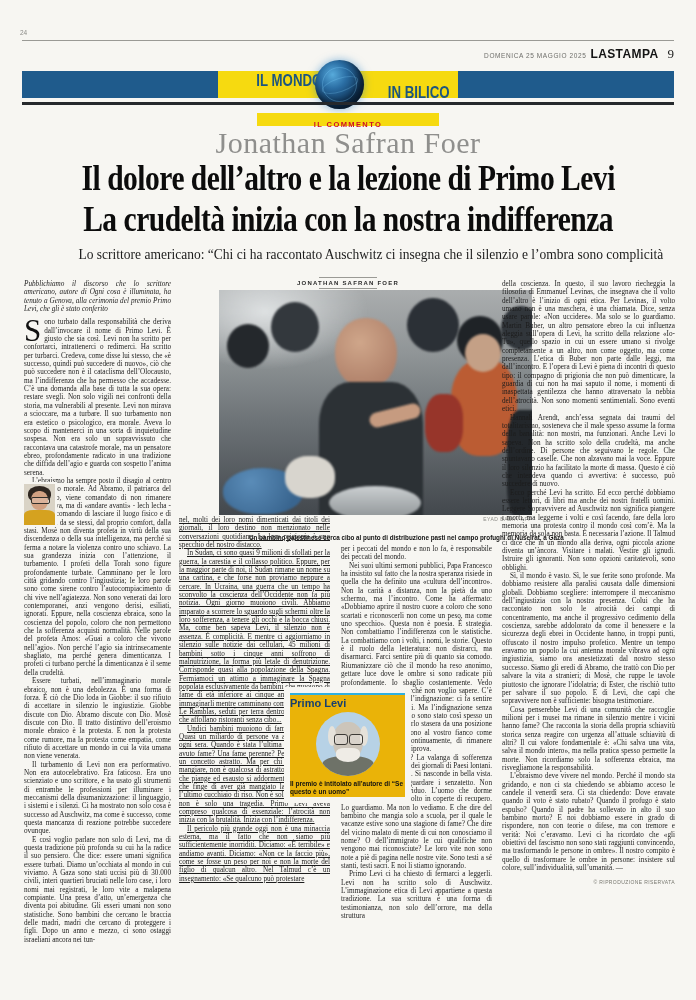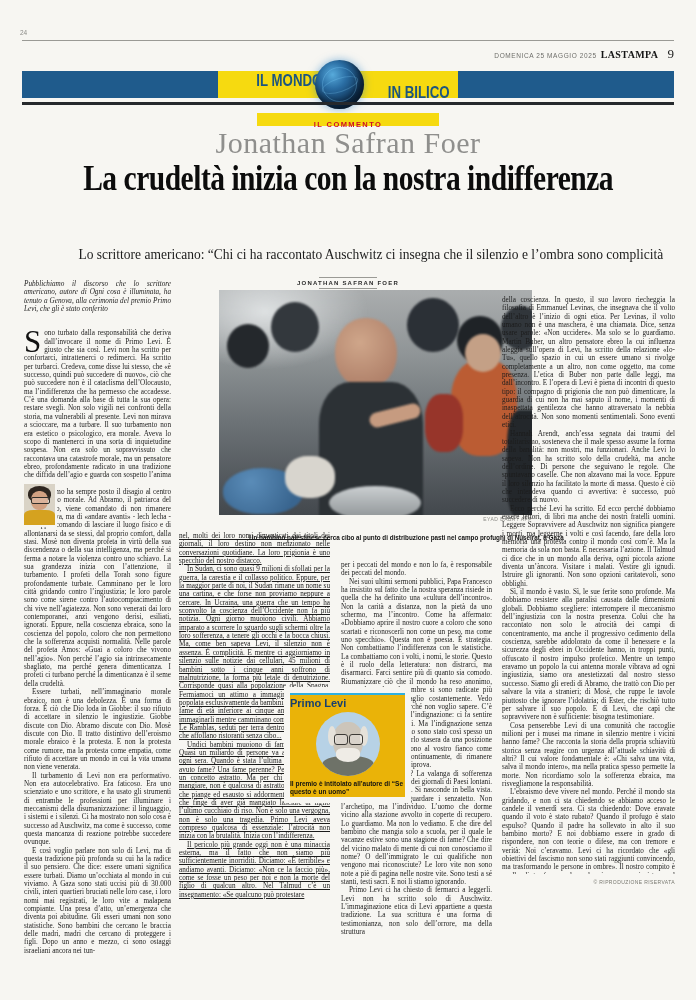--- a/index.html
+++ b/index.html
@@ -5,21 +5,21 @@
   html,body{margin:0;padding:0;background:#e8e7e3;}
   .page{position:relative;width:696px;height:1000px;background:#f7f6f2;margin:0 auto;overflow:hidden;
         font-family:"Liberation Serif",serif;color:#1a1a1a;}
   .abs{position:absolute;}
 
   
   .folio-left{left:20px;top:29px;font:6.5px "Liberation Sans",sans-serif;color:#8b8b87;}
   .top-rule{left:22px;top:40px;width:652px;height:1px;background:#9a9a95;}
   .dateline{left:22px;top:44px;width:652px;text-align:right;white-space:nowrap;}
   .dateline .date{font:6.5px "Liberation Sans",sans-serif;color:#6e6e6a;letter-spacing:.6px;}
-  .dateline .masthead{font-family:Liberation Serif, serif;font-weight:700;font-size:10px;color:#141414;letter-spacing:.4px;}
+  .dateline .masthead{font-family:Liberation Sans, sans-serif;font-weight:700;font-size:12px;color:#141414;letter-spacing:.4px;}
   .dateline .pnum{font-family:"Liberation Serif",serif;font-size:13px;color:#222;margin-left:5px;}
 
   
   .banner{left:22px;top:71px;width:652px;height:27px;background:#1f5b8c;}
   .banner-yellow{position:absolute;left:196px;top:0;width:240px;height:27px;background:#f6da10;}
   .banner-label{position:absolute;top:0;height:27px;line-height:27px;font:700 17px "Liberation Sans",sans-serif;
                 color:#1c557f;text-align:right;}
   .banner-label span{display:inline-block;transform:scaleX(.78);transform-origin:center;white-space:nowrap;}
   .bl-left{left:2px;width:112px;}
   .bl-right{right:0px;width:106px;margin-top:12px;}
@@ -42,21 +42,21 @@
   .deck div{font-size:15px;line-height:16.5px;text-align:right;}
   .deck div span{display:inline-block;transform:scaleX(.9);transform-origin:center;white-space:nowrap;}
 
   .byline-block{left:283px;top:277px;width:130px;text-align:center;}
   .byline-rule{height:1px;background:#9a9a95;width:58px;margin:0 auto;}
   .byline-name{font:700 6px "Liberation Sans",sans-serif;color:#2b2b2b;letter-spacing:1.2px;margin:2px 0;}
 
   
   .body-col{font-size:7.2px;line-height:8.35px;text-align:justify;overflow:hidden;color:#1c1c1c;}
   .body-col p{margin:0;text-indent:8px;}
-  .body-col p:first-child{text-indent:0;margin-top:16px;}
+  .body-col p:first-child{text-indent:0;}
   .col1{left:24px;top:280px;width:147px;height:708px;}
   .col1 .intro{font-style:italic;margin-bottom:5px;text-indent:0;}
   .col1 .paras p:first-child::first-letter{float:left;font-size:31px;line-height:24px;padding:1px 3px 0 0;font-weight:400;color:#111;}
   .colA{left:179px;top:516px;width:151px;height:443px;text-decoration:underline;}
   .colB{left:341px;top:545px;width:151px;height:443px;}
   .col4{left:502px;top:280px;width:173px;height:594px;}
   .copyright{left:502px;top:879px;width:173px;text-align:right;font:5px "Liberation Sans",sans-serif;color:#77776f;letter-spacing:.4px;}
 
   
   .photo-wrap{left:179px;top:290px;width:313px;padding-left:40px;}
@@ -116,20 +116,21 @@
     <div class="globe"></div>
   </div>
   <div class="abs banner-bottom-rule"></div>
 
   <div class="abs kicker">
     <span>IL COMMENTO</span>
   </div>
 
   <div class="abs author-display">Jonathan Safran Foer</div>
   <div class="abs headline">
+    <div><span>Il dolore dell’altro e la lezione di Primo Levi</span></div>
     <div><span>La crudeltà inizia con la nostra indifferenza</span></div>
   </div>
   <div class="abs deck">
     <div><span>Lo scrittore americano: “Chi ci ha raccontato Auschwitz ci insegna che il silenzio e l’ombra sono complicità</span></div>
   </div>
 
   <div class="abs byline-block">
     <div class="byline-rule"></div>
     <div class="byline-name">JONATHAN SAFRAN FOER</div>
     <div class="byline-rule"></div>

